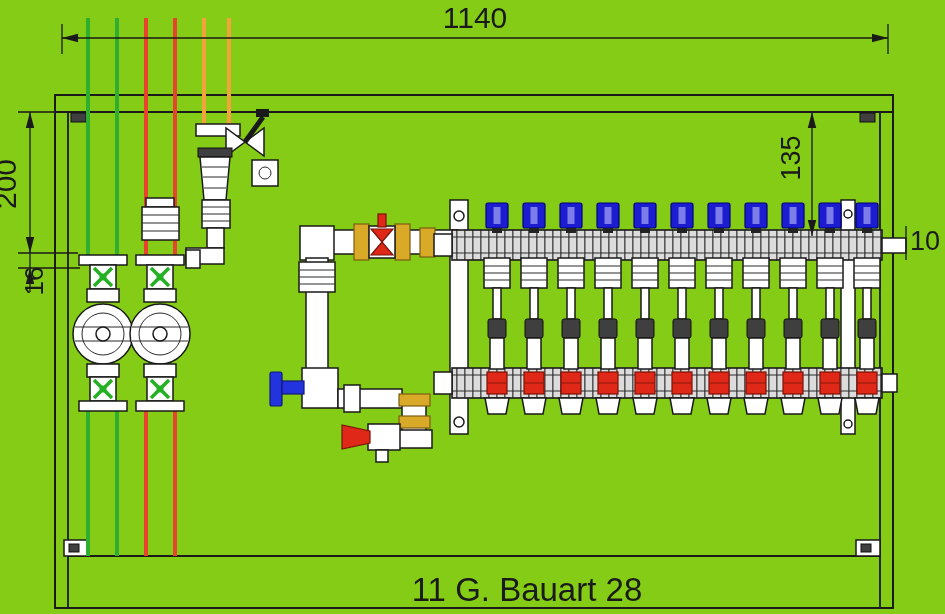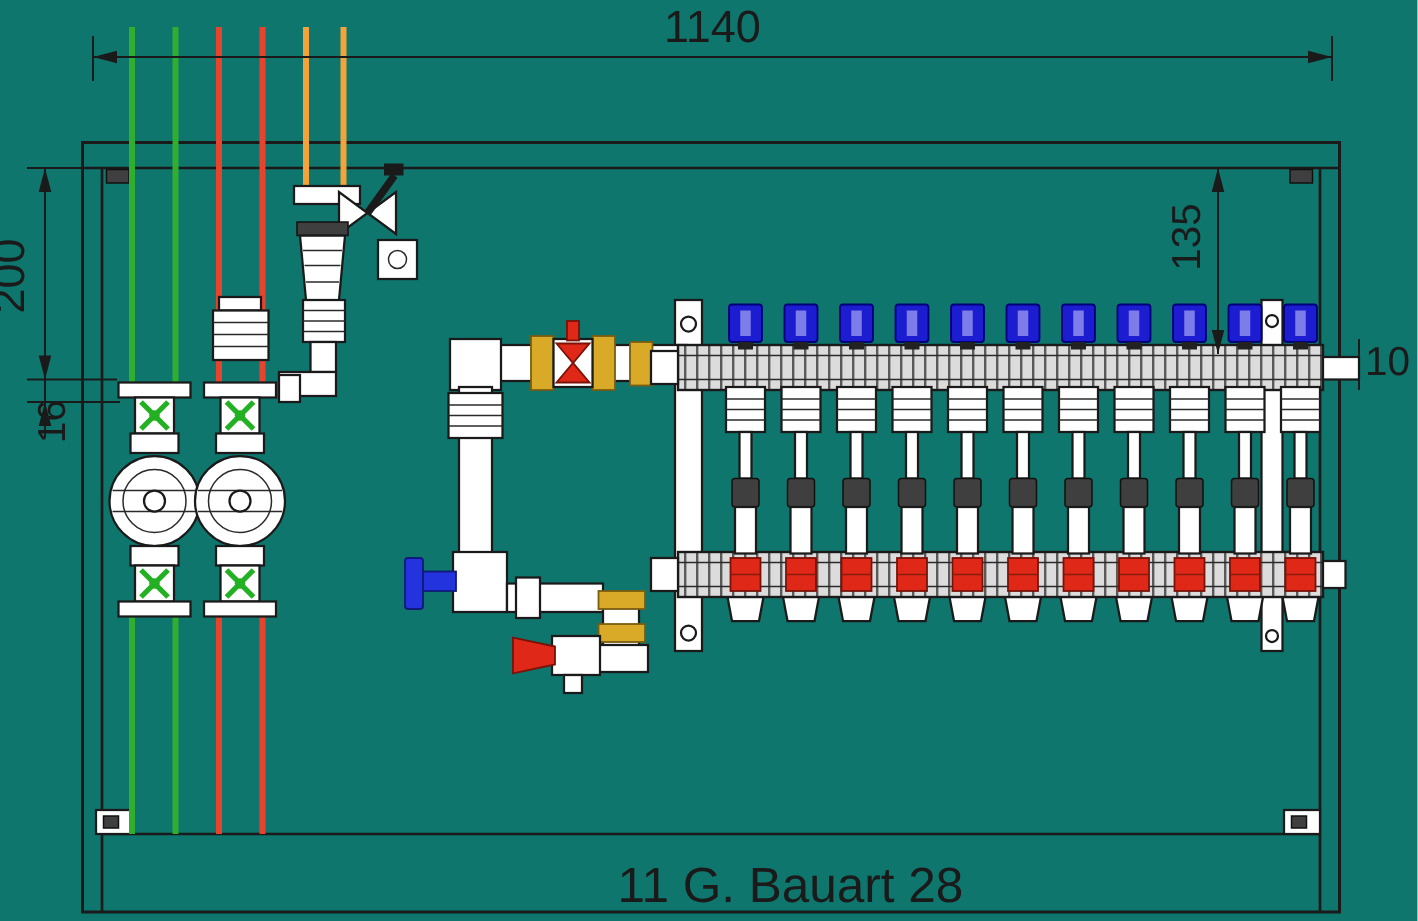--- a/index.html
+++ b/index.html
@@ -1,16 +1,16 @@
 <!DOCTYPE html>
 <html><head>
 <meta charset="utf-8">
 <style>
   html,body{margin:0;padding:0;background:#fff;}
-  .stage{position:relative;width:945px;height:614px;background:#0f766e;overflow:hidden;
+  .stage{position:relative;width:945px;height:614px;background:#84cc16;overflow:hidden;
          font-family:"Liberation Sans", sans-serif;}
   svg text{font-family:"Liberation Sans", sans-serif;fill:#1a1a1a;}
   .t30{font-size:30px;}
   .t27{font-size:27px;}
   .t26{font-size:26px;}
   .t33{font-size:33px;}
   .ln{stroke:#1a1a1a;stroke-width:1.8;fill:none;}
   .thin{stroke:#2a2a2a;stroke-width:1;fill:none;}
   .wf{fill:#ffffff;stroke:#1a1a1a;stroke-width:1.5;}
   .dk{fill:#3f3f3f;stroke:#111;stroke-width:1;}

